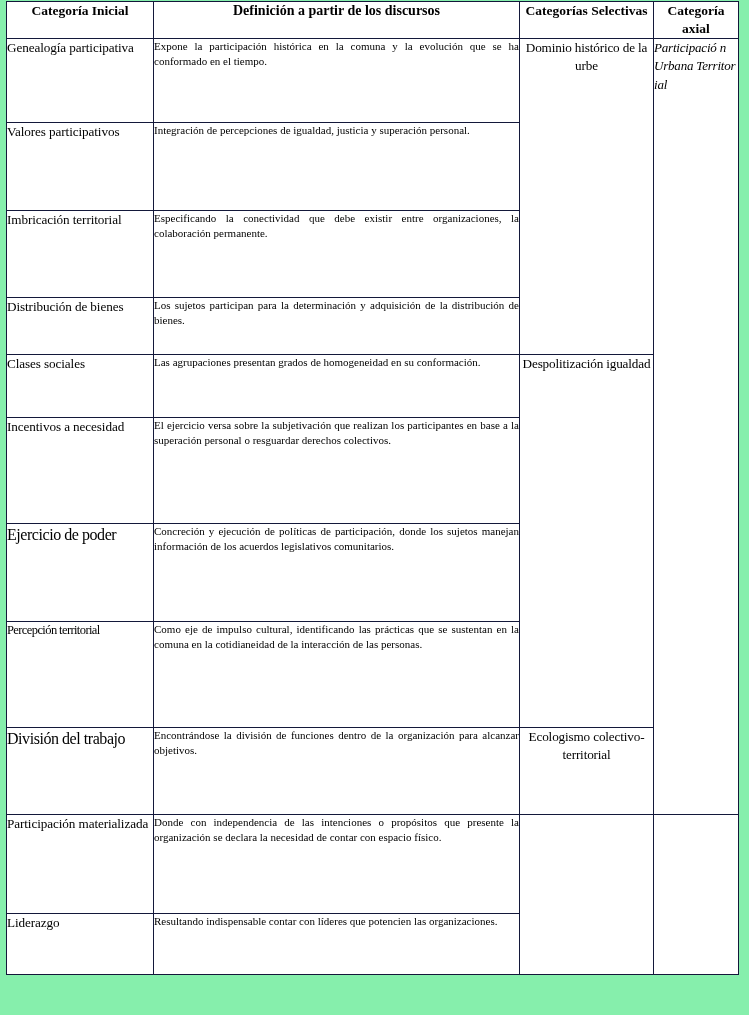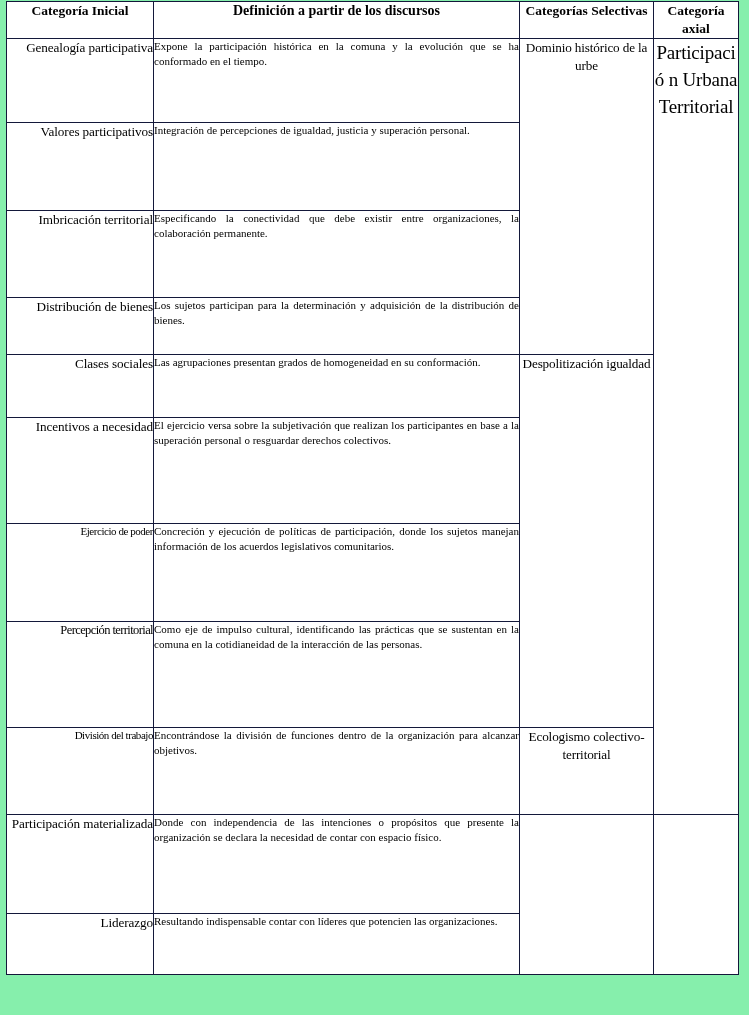--- a/index.html
+++ b/index.html
@@ -44,53 +44,54 @@
     text-align: center;
     font-weight: bold;
     font-size: 13.5px;
     line-height: 1.32;
     padding: 9px 4px 9px 4px;
     vertical-align: middle;
   }
   .hd.wide { font-size: 14px; }
 
   .cat {
-    text-align: right;
+    text-align: left;
     font-size: 13.2px;
     line-height: 1.42;
     padding: 12px 2px 6px 2px;
     letter-spacing: -0.1px;
   }
-  .cat.tight { font-size: 11px; letter-spacing: -0.45px; }
+  .cat.tight { font-size: 16px; letter-spacing: -0.45px; }
   .cat.tighter { font-size: 12.5px; letter-spacing: -0.6px; }
 
   .def {
     text-align: justify;
     text-justify: inter-word;
     font-size: 11px;
     line-height: 1.44;
     padding: 10px 7px 6px 8px;
     hyphens: none;
   }
 
   .sel {
     text-align: center;
     font-size: 13.2px;
     line-height: 1.42;
     padding: 11px 3px 4px 3px;
     letter-spacing: -0.15px;
   }
 
   .ax {
-    text-align: center;
-    font-size: 19px;
+    text-align: left;
+    font-size: 13px;
     line-height: 1.44;
     padding: 11px 2px 4px 2px;
     letter-spacing: -0.2px;
     word-break: break-all;
+    font-style: italic;
   }
 
   .r1 { height: 84px; }
   .r2 { height: 88px; }
   .r3 { height: 87px; }
   .r4 { height: 57px; }
   .r5 { height: 63px; }
   .r6 { height: 106px; }
   .r7 { height: 98px; }
   .r8 { height: 106px; margin-left: 32px; }

